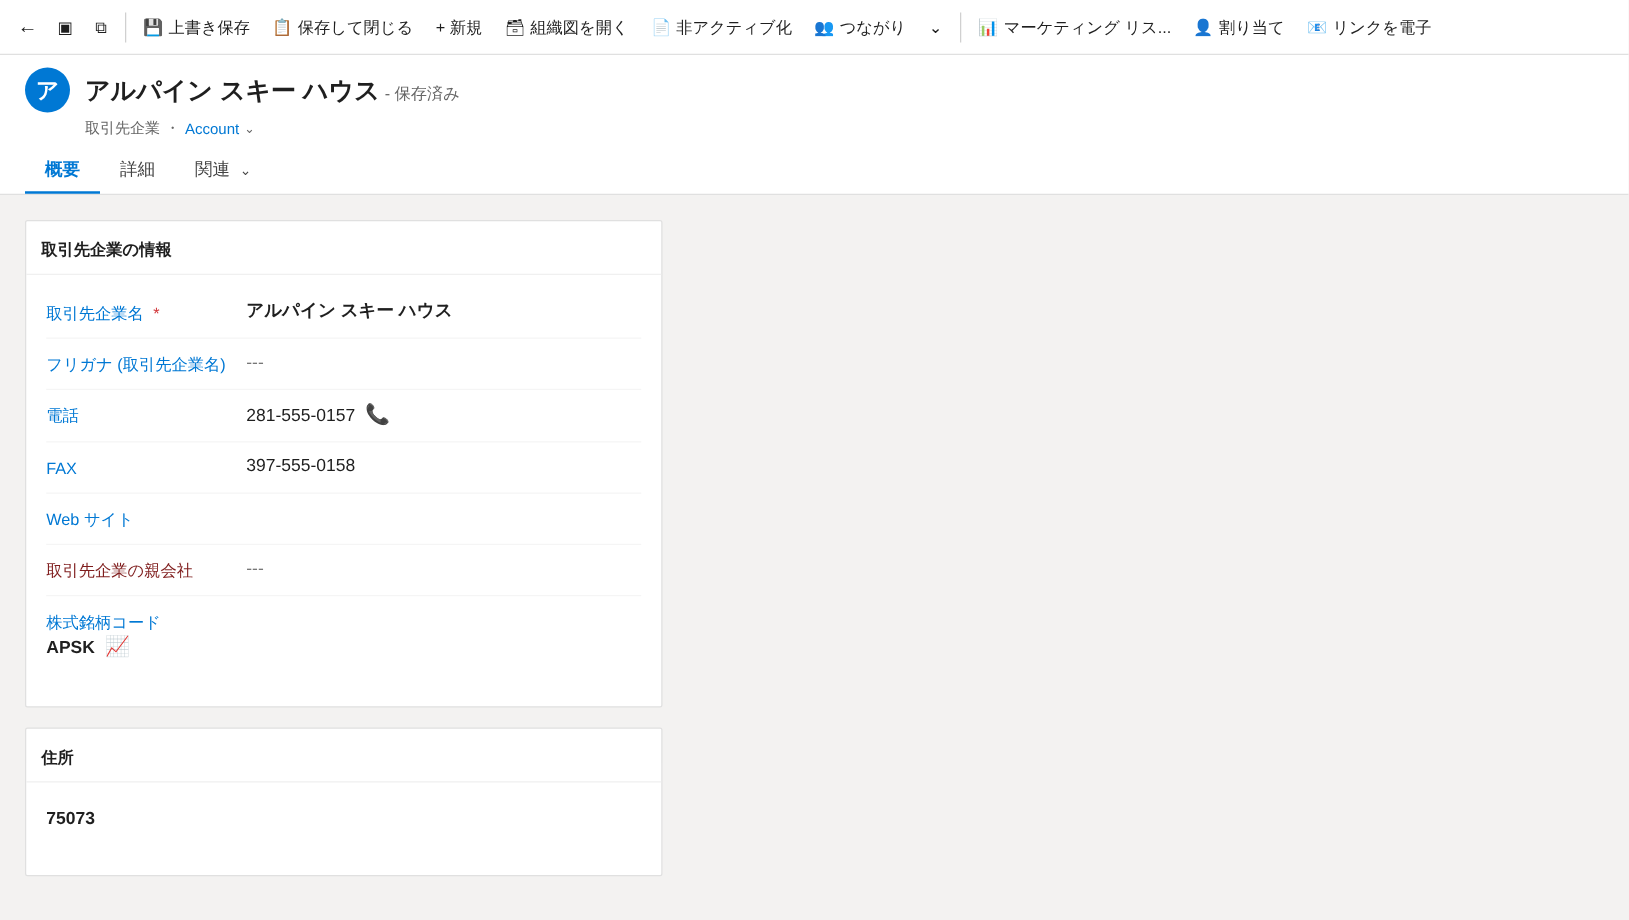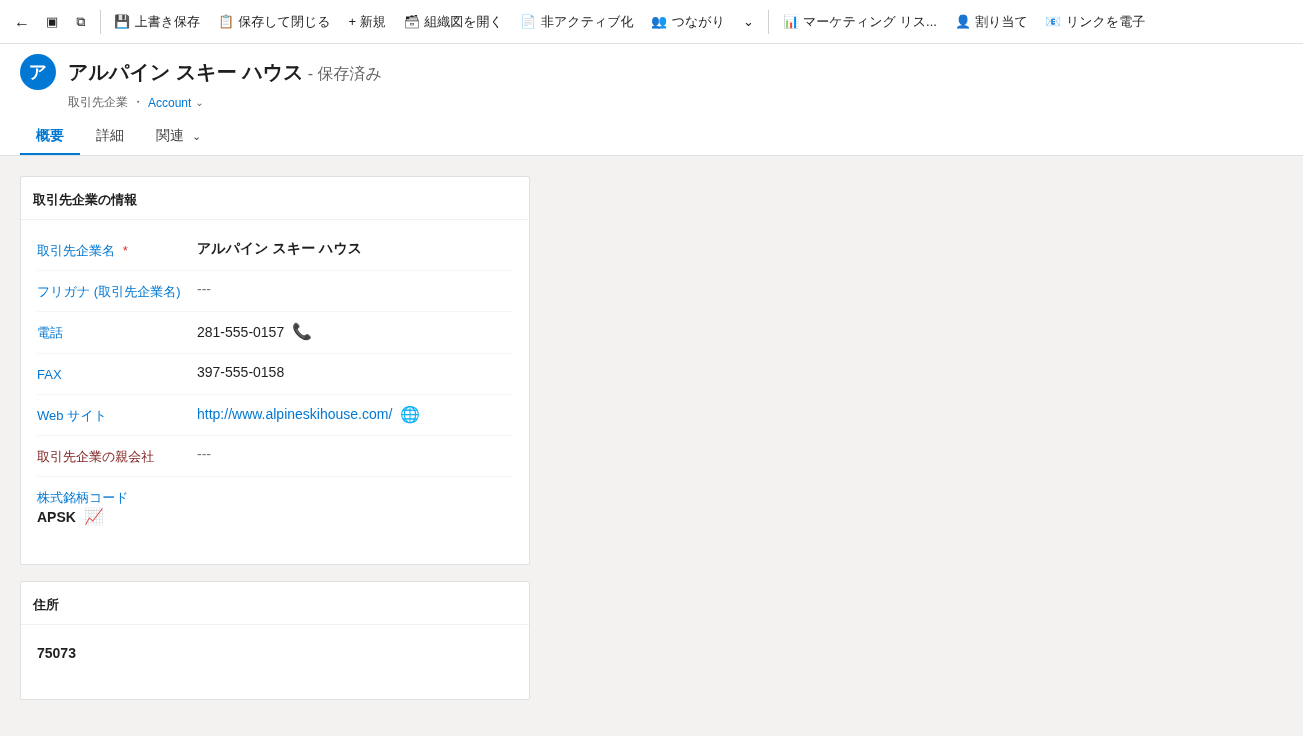--- a/index.html
+++ b/index.html
@@ -55,21 +55,21 @@
       align-items: center;
       justify-content: center;
       flex-shrink: 0;
     }
     .record-title {
       font-size: 20px;
       font-weight: 600;
       color: #1f1f1f;
     }
     .record-saved {
-      font-size: 16px;
+      font-size: 13px;
       color: #666;
       font-weight: normal;
     }
     .record-subtitle {
       font-size: 12px;
       color: #666;
       margin-left: 48px;
       margin-bottom: 8px;
       display: flex;
       align-items: center;
@@ -282,24 +282,20 @@
         <div class="field-label" style="color: rgb(0, 120, 212);">
           <span>FAX</span>
         </div>
         <div class="field-value">397-555-0158</div>
       </div>
 
       <div class="field-row">
         <div class="field-label" style="color: rgb(0, 120, 212);">
           <span>Web サイト</span>
         </div>
-        <div class="field-value">
-          <span style="color:#0078d4;">http://www.alpineskihouse.com/</span>
-          <span class="field-icon">🌐</span>
-        </div>
       </div>
 
       <div class="field-row">
         <div class="field-label" style="color: #7f1d1d; font-family: Liberation Serif, serif;">
           <span>取引先企業の親会社</span>
         </div>
         <div class="field-value field-empty">---</div>
       </div>
 
       <div class="field-row">

